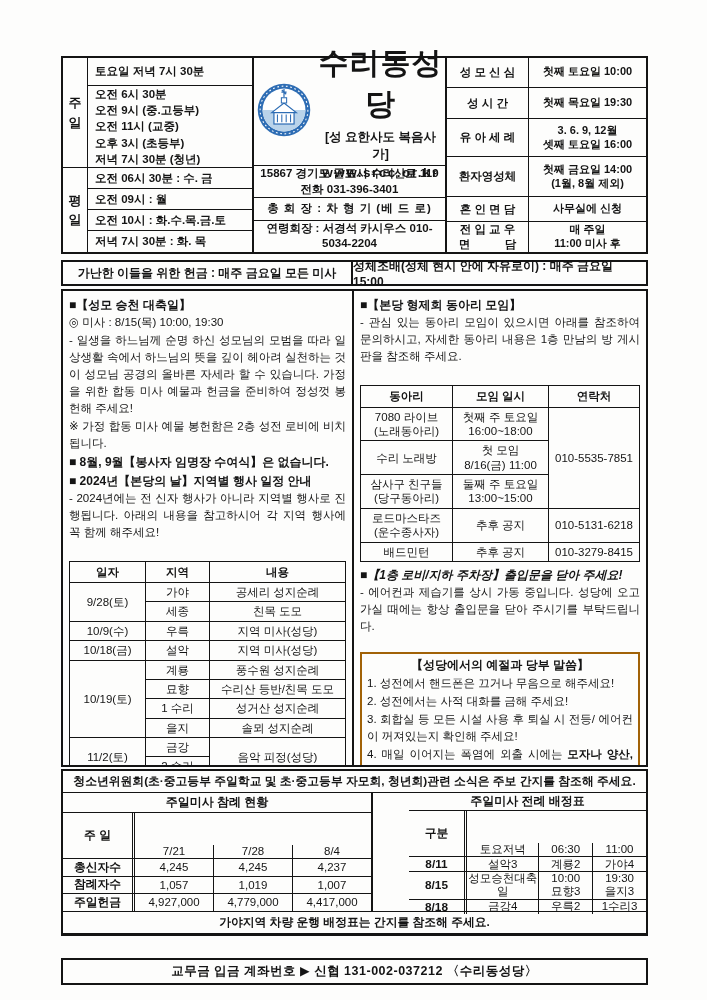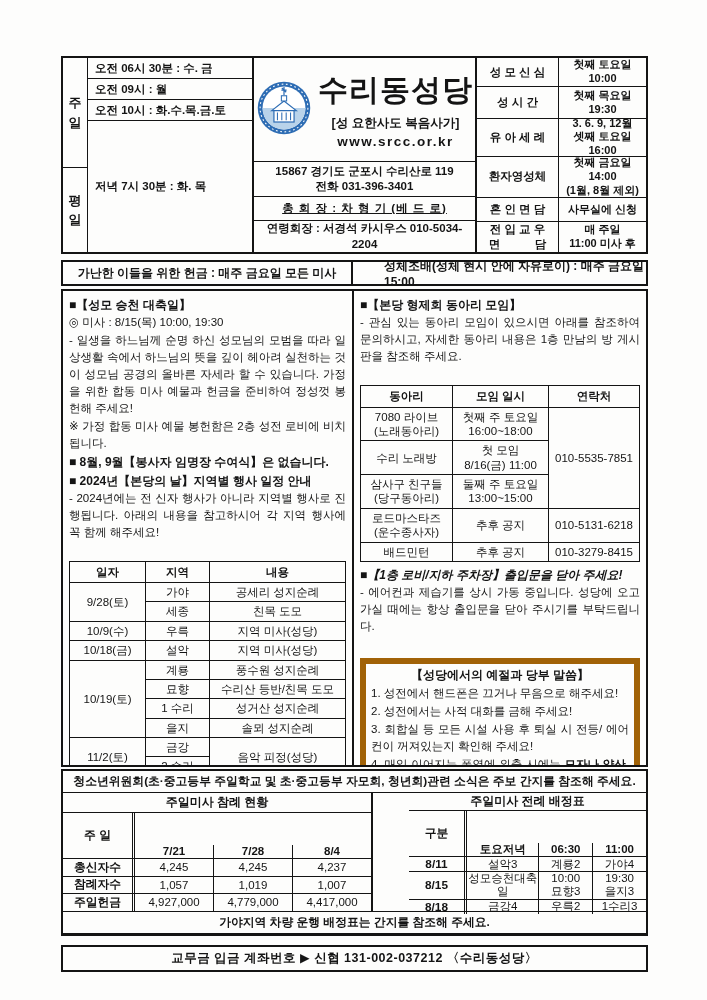--- a/index.html
+++ b/index.html
@@ -15,99 +15,105 @@
   .daycell { display: flex; align-items: center; justify-content: center; font-size: 13px; line-height: 1.5; text-align: center; }
   .daycell.sun { height: 110px; border-bottom: 1.5px solid #141414; }
   .daycell.wk { flex: 1; }
   .timecol { flex: 1; display: flex; flex-direction: column; }
   .trow { display: flex; align-items: center; padding-left: 7px; font-size: 11.5px; border-bottom: 1.5px solid #141414; }
   .trow.r1 { height: 28px; }
   .trow.rsun { height: 82px; line-height: 1.42; }
   .trow.rw { height: 21px; }
   .trow.last { flex: 1; border-bottom: none; }
 
-  .hdr-mid { width: 223px; display: flex; flex-direction: column; border-right: 2px solid #141414; }
+  .hdr-mid { width: 193px; display: flex; flex-direction: column; border-right: 2px solid #141414; }
   .midrow1 { height: 108px; border-bottom: 1.5px solid #141414; display: flex; align-items: center; justify-content: center; gap: 6px; padding: 2px; }
   .titles { text-align: center; }
   .church-name { font-size: 30px; font-weight: 700; letter-spacing: 1px; }
   .church-patron { font-size: 12.5px; margin-top: 4px; }
   .church-web { font-size: 13.5px; letter-spacing: 1.5px; margin-top: 2px; }
   .midrow { display: flex; align-items: center; justify-content: center; text-align: center; font-size: 11.5px; border-bottom: 1.5px solid #141414; line-height: 1.35; }
   .midrow.addr { height: 36px; }
-  .midrow.chair { height: 25px; letter-spacing: 1px; text-decoration: underline; }
+  .midrow.chair { height: 25px; letter-spacing: 1px; }
   .midrow.yeon { flex: 1; border-bottom: none; }
 
   .hdr-right { flex: 1; display: flex; flex-direction: column; }
   .irow { display: flex; border-bottom: 1.5px solid #141414; }
   .irow:last-child { border-bottom: none; }
   .irow .il { width: 82px; border-right: 1.5px solid #141414; display: flex; align-items: center; justify-content: center; font-size: 11.5px; text-align: center; line-height: 1.3; }
   .irow .iv { flex: 1; display: flex; align-items: center; justify-content: center; font-size: 11px; text-align: center; line-height: 1.25; }
   .ih30 { height: 30px; } .ih32 { height: 32px; } .ih38 { height: 38px; } .ih41 { height: 41px; } .ih25 { height: 25px; } .ihf { flex: 1; }
 
   
   .nbar { display: flex; border: 2px solid #141414; height: 26px; margin-top: 6px; font-weight: 700; }
   .nbar .ncell { display: flex; align-items: center; justify-content: center; font-size: 12px; }
   .nbar .nl { width: 290px; border-right: 2px solid #141414; }
-  .nbar .nr { flex: 1; padding-left: 31px; }
+  .nbar .nr { flex: 1; }
 
   
   .bodybox { display: flex; border: 2px solid #141414; height: 478px; margin-top: 3px; overflow: hidden; }
   .col { padding: 4px 6px 14px 6px; overflow: hidden; }
   .col.lft { width: 289px; }
   .col.rgt { flex: 1; border-left: 2px solid #141414; }
   .hd { font-size: 12px; font-weight: 700; margin: 2px 0 1px; line-height: 1.35; }
   .p { font-size: 11.5px; line-height: 1.48; text-align: justify; margin: 1px 0; }
 
   table.bt { width: 100%; border-collapse: collapse; margin-top: 20px; font-size: 11.5px; }
   table.bt th, table.bt td { border: 1.2px solid #141414; text-align: center; padding: 2px 1px; line-height: 1.25; vertical-align: middle; }
   table.bt th { font-weight: 700; padding: 3px 1px; }
   .rt .c-date { width: 76px; } .rt .c-region { width: 64px; }
   .ct .c-name { width: 92px; } .ct .c-time { width: 96px; }
 
-  .ebox { border: 6px solid #a16207; margin-top: 23px; padding: 3px 5px 4px; }
+  .ebox { border: 2px solid #a16207; margin-top: 17px; padding: 3px 5px 4px; }
   .ebox .etitle { text-align: center; font-size: 12px; font-weight: 700; margin-bottom: 1px; }
   .ebox .p { font-size: 11.5px; }
   .b { font-weight: 700; }
 
   
   .bottomblock { border: 2px solid #141414; border-bottom-width: 3px; margin-top: 2px; }
   .youth { height: 22px; display: flex; align-items: center; justify-content: center; font-size: 11.8px; font-weight: 700; border-bottom: 1.5px solid #141414; }
   .statsflex { display: flex; height: 118px; }
   .half { width: 308px; display: flex; flex-direction: column; }
   .half.hr { flex: 1; border-left: 2px solid #141414; padding-left: 36px; }
   .half .ttl { height: 20px; border-bottom: 1.5px solid #141414; display: flex; align-items: center; justify-content: center; font-size: 12px; font-weight: 700; }
   .sgrid { flex: 1; display: flex; flex-direction: column; }
   .srow { flex: 1; display: flex; border-bottom: 1px solid #141414; }
   .srow.tall { flex: 1.45; }
   .srow:last-child { border-bottom: none; }
   .srow .cl { width: 72px; border-right: 3px double #141414; display: flex; align-items: center; justify-content: center; font-size: 11.8px; font-weight: 700; }
   .srow .cv { flex: 1; border-right: 1px solid #141414; display: flex; align-items: center; justify-content: center; font-size: 11.5px; text-align: center; line-height: 1.15; }
   .srow .cv:last-child { border-right: none; }
-  .srow.shead .cv { font-weight: 700; margin-top: 32px; }
+  .srow.shead .cv { font-weight: 400; margin-top: 32px; }
   .half.hr .cl { width: 58px; }
   .half.hr .cv.wide { flex: 1.35; }
   .carnote { height: 22px; border-top: 1.5px solid #141414; display: flex; align-items: center; justify-content: center; font-size: 11.8px; font-weight: 700; }
 
   
-  .footerbox { margin-top: 9px; border: 2px solid #141414; height: 27px; display: flex; align-items: center; justify-content: center; font-size: 12.5px; font-weight: 700; letter-spacing: 0.5px; }
+  .footerbox { margin-top: 22px; border: 2px solid #141414; height: 27px; display: flex; align-items: center; justify-content: center; font-size: 12.5px; font-weight: 700; letter-spacing: 0.5px; }
 </style>
 </head>
 <body>
 
 <div class="page">
 
   <div class="hdr">
     <div class="hdr-left">
       <div class="daycol">
         <div class="daycell sun ml">주
 일</div>
         <div class="daycell wk ml">평
 일</div>
       </div>
       <div class="timecol">
+        <div class="trow r1">토요일 저녁 7시 30분</div>
+        <div class="trow rsun ml">오전 6시 30분
+오전 9시 (중.고등부)
+오전 11시 (교중)
+오후 3시 (초등부)
+저녁 7시 30분 (청년)</div>
         <div class="trow rw">오전 06시 30분 : 수. 금</div>
         <div class="trow rw">오전 09시 : 월</div>
         <div class="trow rw">오전 10시 : 화.수.목.금.토</div>
         <div class="trow last">저녁 7시 30분 : 화. 목</div>
       </div>
     </div>
 
     <div class="hdr-mid">
       <div class="midrow1">
         <span>

